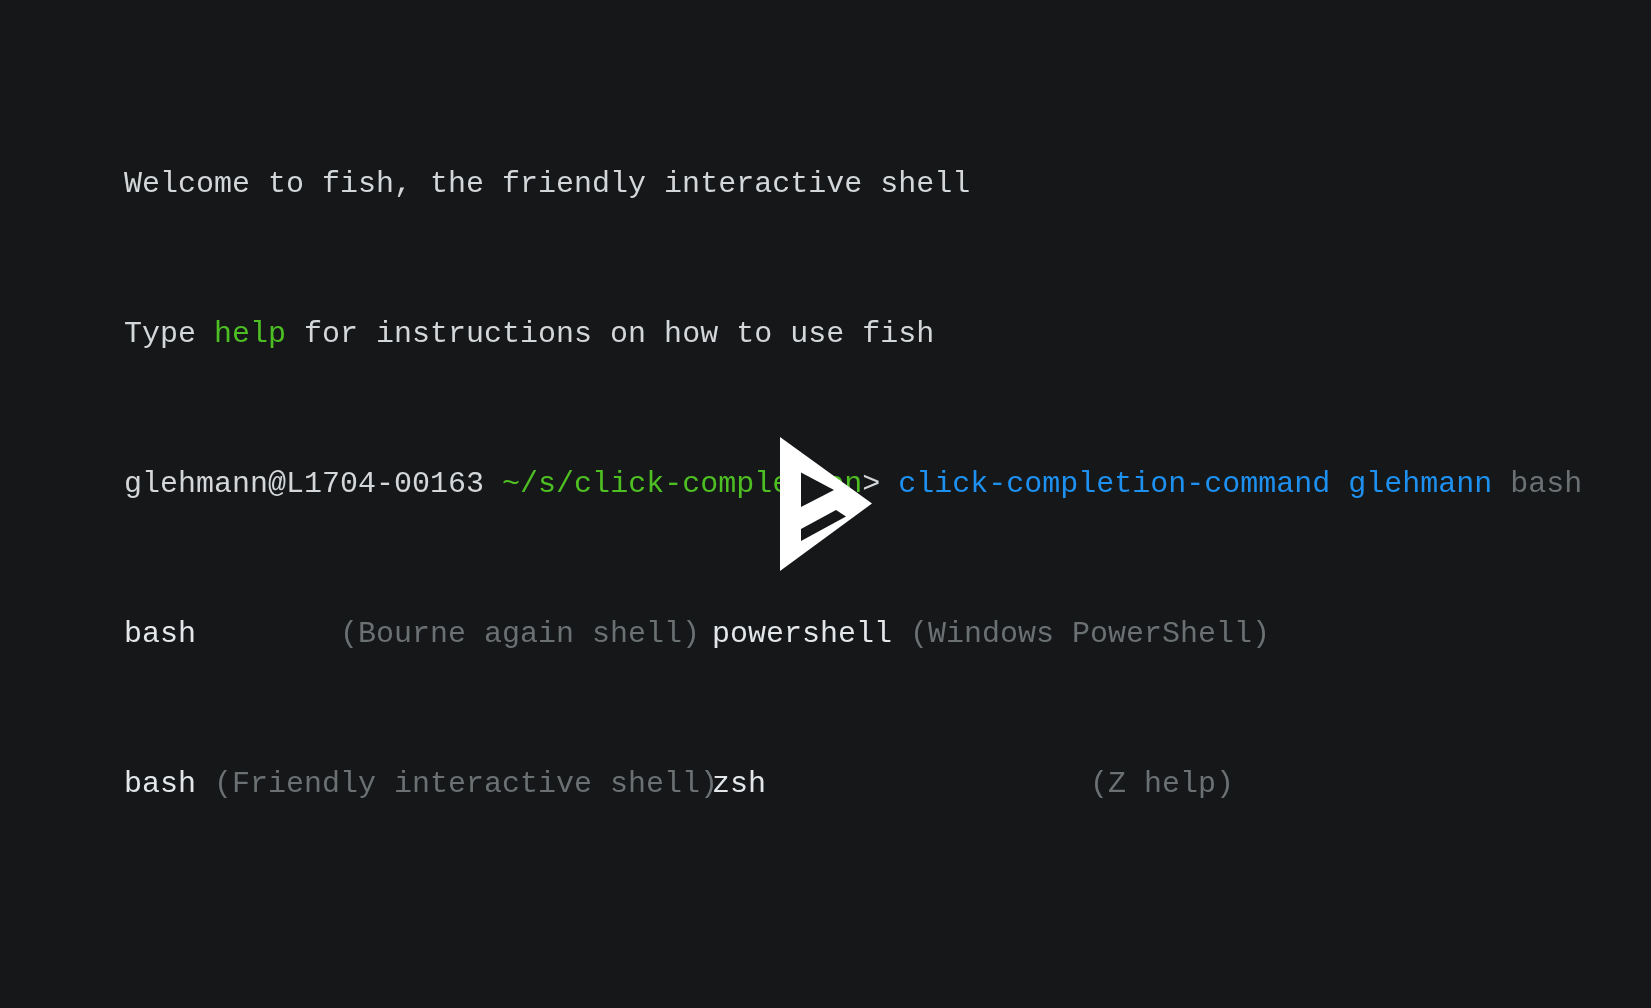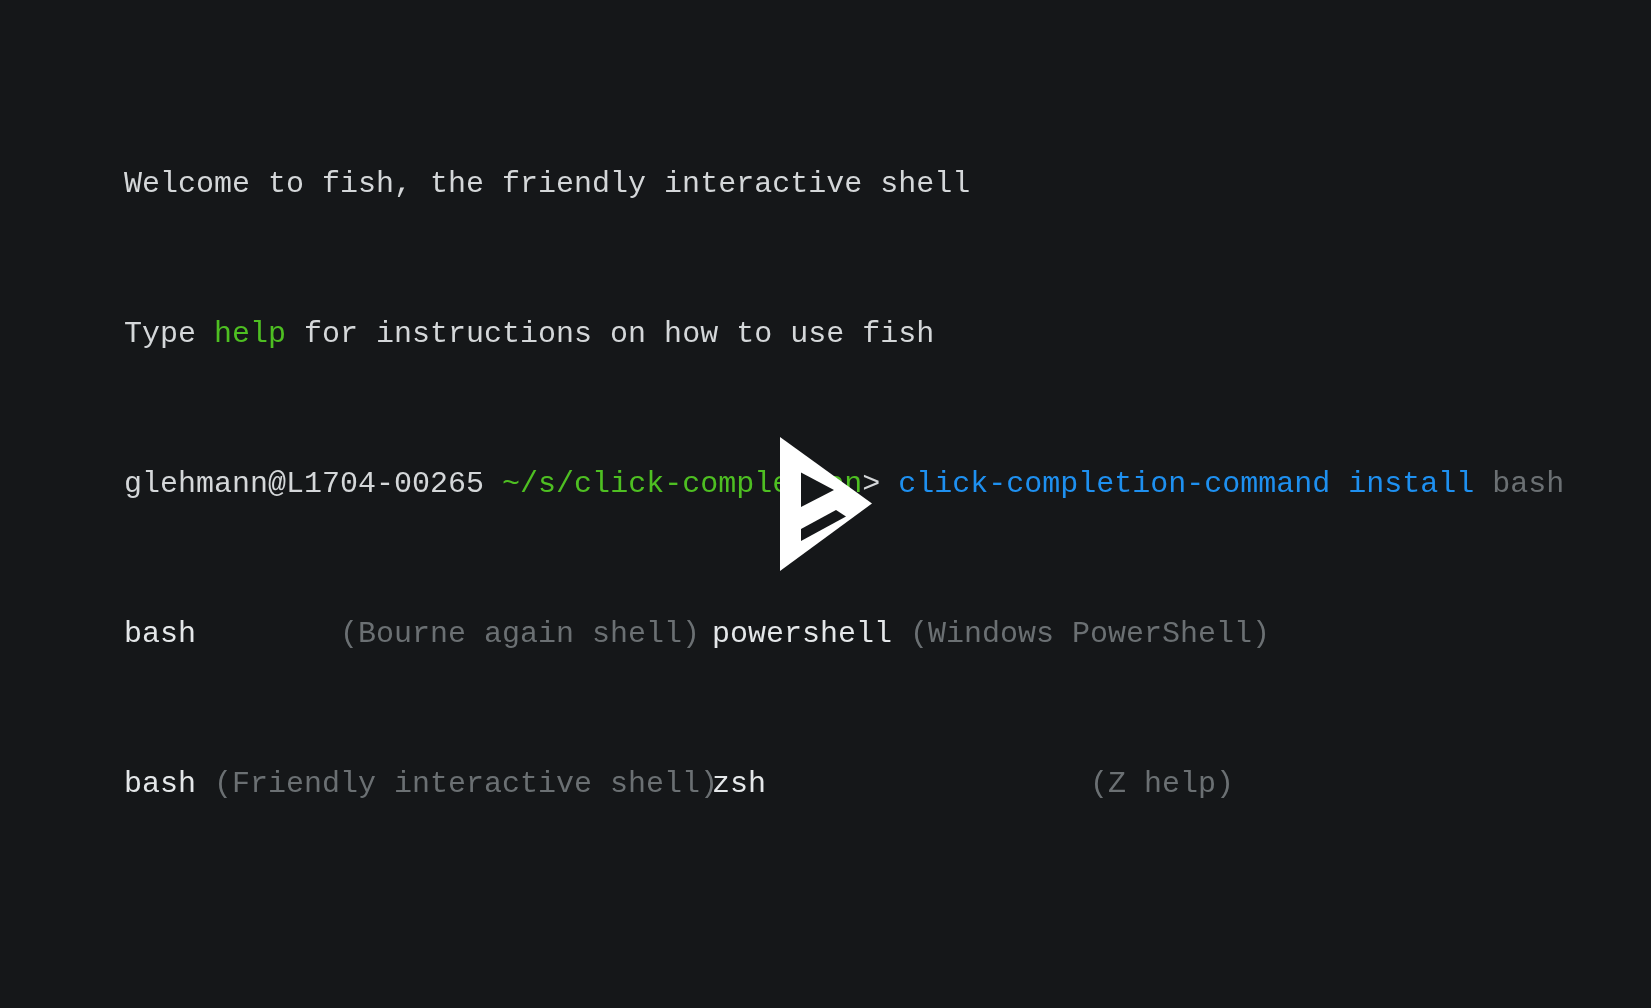--- a/index.html
+++ b/index.html
@@ -83,21 +83,21 @@
 
     <div class="line">
       <span class="c-default">Welcome to fish, the friendly interactive shell</span>
     </div>
 
     <div class="line">
       <span class="c-default">Type </span><span class="c-green">help</span><span class="c-default"> for instructions on how to use fish</span>
     </div>
 
     <div class="line">
-      <span class="c-default">glehmann@L1704-00265</span><span class="c-default"> </span><span class="c-green">~/s/click-completion</span><span class="c-default">&gt;</span><span class="c-default"> </span><span class="c-blue">click-completion-command install</span><span class="c-dim"> bash</span>
+      <span class="c-default">glehmann@L1704-00163</span><span class="c-default"> </span><span class="c-green">~/s/click-completion</span><span class="c-default">&gt;</span><span class="c-default"> </span><span class="c-blue">click-completion-command glehmann</span><span class="c-dim"> bash</span>
     </div>
 
     <div class="line">
       <span class="comp-cell" style="width:588px"><span class="comp-name c-white" style="width:216px">bash</span><span class="comp-desc c-dim" style="width:324px">(Bourne again shell)</span></span><span class="comp-cell" style="width:540px"><span class="comp-name c-white" style="width:198px">powershell</span><span class="comp-desc c-dim" style="width:324px">(Windows PowerShell)</span></span>
     </div>
 
     <div class="line">
       <span class="comp-cell" style="width:588px"><span class="comp-name c-white" style="width:90px">bash</span><span class="comp-desc c-dim" style="width:450px">(Friendly interactive shell)</span></span><span class="comp-cell" style="width:540px"><span class="comp-name c-white" style="width:198px">zsh</span><span class="comp-desc c-dim" style="width:324px">(Z help)</span></span>
     </div>
 

